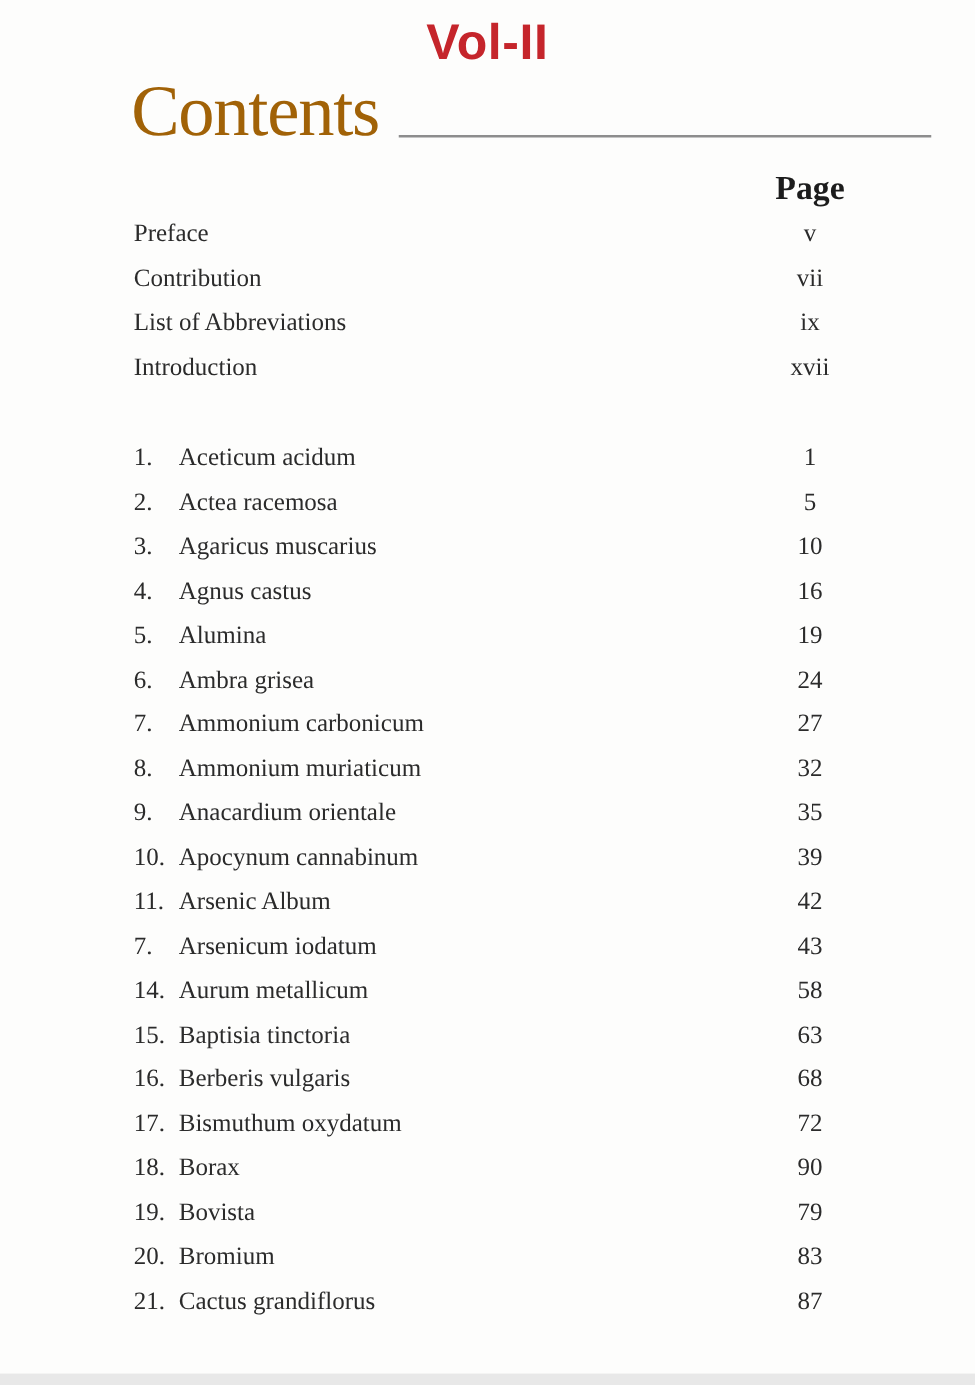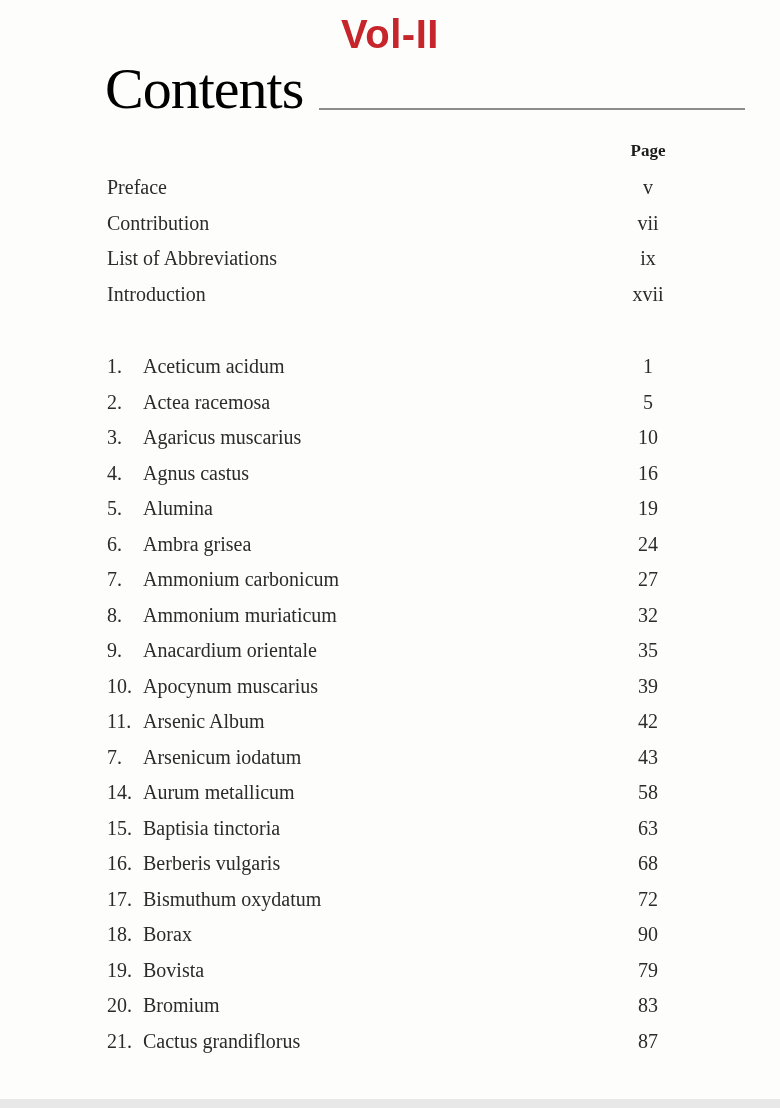--- a/index.html
+++ b/index.html
@@ -24,21 +24,21 @@
   }
   .title-row {
     display: flex;
     align-items: flex-end;
     margin: 2px 35px 0 105px;
   }
   .page-title {
     font-size: 58px;
     line-height: 1.05;
     font-weight: normal;
-    color: #000000;
+    color: #a16207;
     letter-spacing: -1px;
     white-space: nowrap;
   }
   .title-underline {
     flex: 1;
     height: 2px;
     background: #8d8d8d;
     margin-left: 16px;
     margin-bottom: 10px;
   }
@@ -50,21 +50,21 @@
     align-items: center;
     height: 35.5px;
     font-size: 20px;
   }
   .page-header-row {
     height: 30px;
     margin-bottom: 4px;
   }
   .page-col-header {
     font-weight: bold;
-    font-size: 17px;
+    font-size: 27px;
     color: #1c1c1c;
   }
   .row-label { flex: 1; }
   .row-page {
     width: 64px;
     text-align: center;
     flex-shrink: 0;
   }
   .entry-num {
     width: 36px;
@@ -165,21 +165,21 @@
   </div>
 
   <div class="row">
     <span class="entry-num">9.</span>
     <span class="row-label">Anacardium orientale</span>
     <span class="row-page">35</span>
   </div>
 
   <div class="row">
     <span class="entry-num">10.</span>
-    <span class="row-label">Apocynum muscarius</span>
+    <span class="row-label">Apocynum cannabinum</span>
     <span class="row-page">39</span>
   </div>
 
   <div class="row">
     <span class="entry-num">11.</span>
     <span class="row-label">Arsenic Album</span>
     <span class="row-page">42</span>
   </div>
 
   <div class="row">

